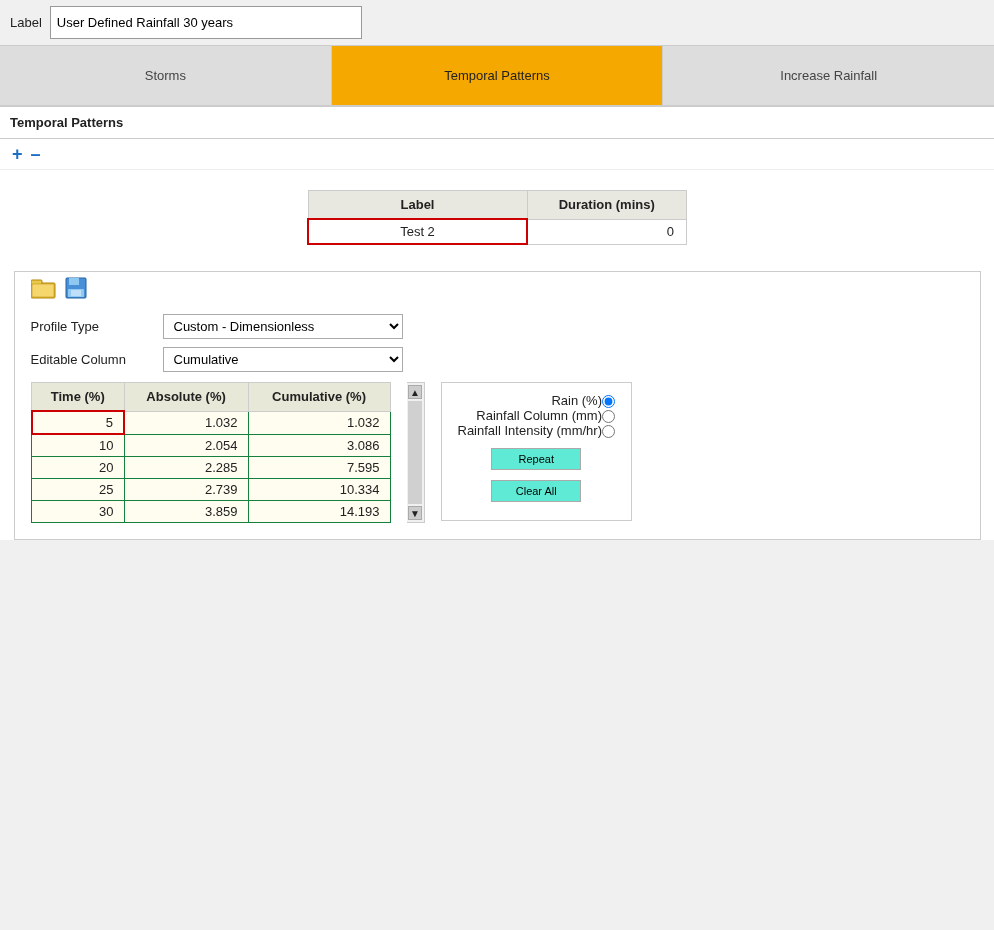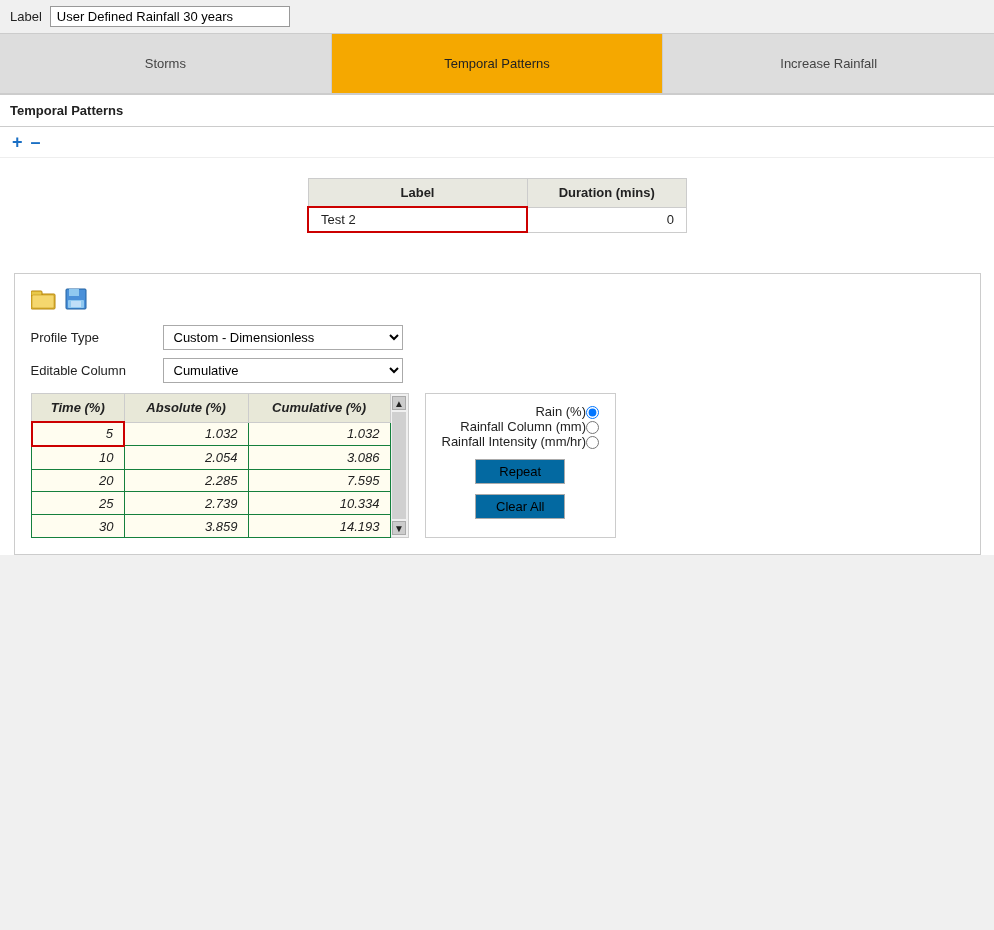--- a/index.html
+++ b/index.html
@@ -23,23 +23,23 @@
       background: #f0f0f0;
       border-bottom: 1px solid #ccc;
       gap: 8px;
     }
     .label-row label {
       font-size: 13px;
       color: #222;
     }
     .label-input {
       border: 1px solid #999;
-      padding: 2px 6px;
-      font-size: 13px;
-      width: 240px;
+      padding: 8px 6px;
+      font-size: 13px;
+      width: 312px;
       background: white;
     }
     
     .tab-bar {
       display: flex;
       background: #e8e8e8;
       border-bottom: 2px solid #ccc;
     }
     .tab {
       flex: 1;
@@ -100,34 +100,35 @@
       border: 1px solid #ccc;
       padding: 6px 12px;
       text-align: center;
       font-weight: bold;
       font-size: 13px;
     }
     .pattern-table td {
       border: 1px solid #ccc;
       padding: 4px 12px;
       font-size: 13px;
+      text-align: center;
     }
     .cell-selected {
       border: 2px solid #cc0000 !important;
       outline: none;
     }
     .col-label { width: 220px; }
     .col-duration { width: 160px; text-align: right; }
     
     .detail-panel {
       background: white;
       border: 1px solid #ccc;
-      margin: 30px auto;
+      margin: 16px auto;
       width: 967px;
-      padding: 14px 16px 16px 16px;
+      padding: 5px 16px 16px 16px;
     }
     .detail-toolbar {
       display: flex;
       gap: 8px;
       margin-bottom: 12px;
     }
     .form-row {
       display: flex;
       align-items: center;
       margin-bottom: 8px;
@@ -147,22 +148,21 @@
       cursor: pointer;
     }
     
     .data-section {
       display: flex;
       gap: 16px;
       margin-top: 10px;
     }
     .data-table-wrap {
       display: flex;
-      gap: 0;
-      font-style: italic;
+      gap: 16px;
     }
     .data-table {
       border-collapse: collapse;
       width: 360px;
     }
     .data-table th {
       background: #e8e8d8;
       border: 1px solid #ccc;
       padding: 6px 10px;
       text-align: center;
@@ -214,23 +214,23 @@
       font-size: 13px;
     }
     .radio-row input[type=radio] {
       cursor: pointer;
     }
     .btn-action {
       display: block;
       width: 90px;
       margin: 10px auto 4px auto;
       padding: 4px 0;
-      background: #0369a1;
+      background: #5eead4;
       border: 1px solid #aaa;
-      font-size: 13px;
+      font-size: 11px;
       cursor: pointer;
       text-align: center;
     }
     .right-panel {
       display: flex;
       flex-direction: column;
       align-items: flex-end;
     }
     .right-panel-inner {
       border: 1px solid #ccc;

